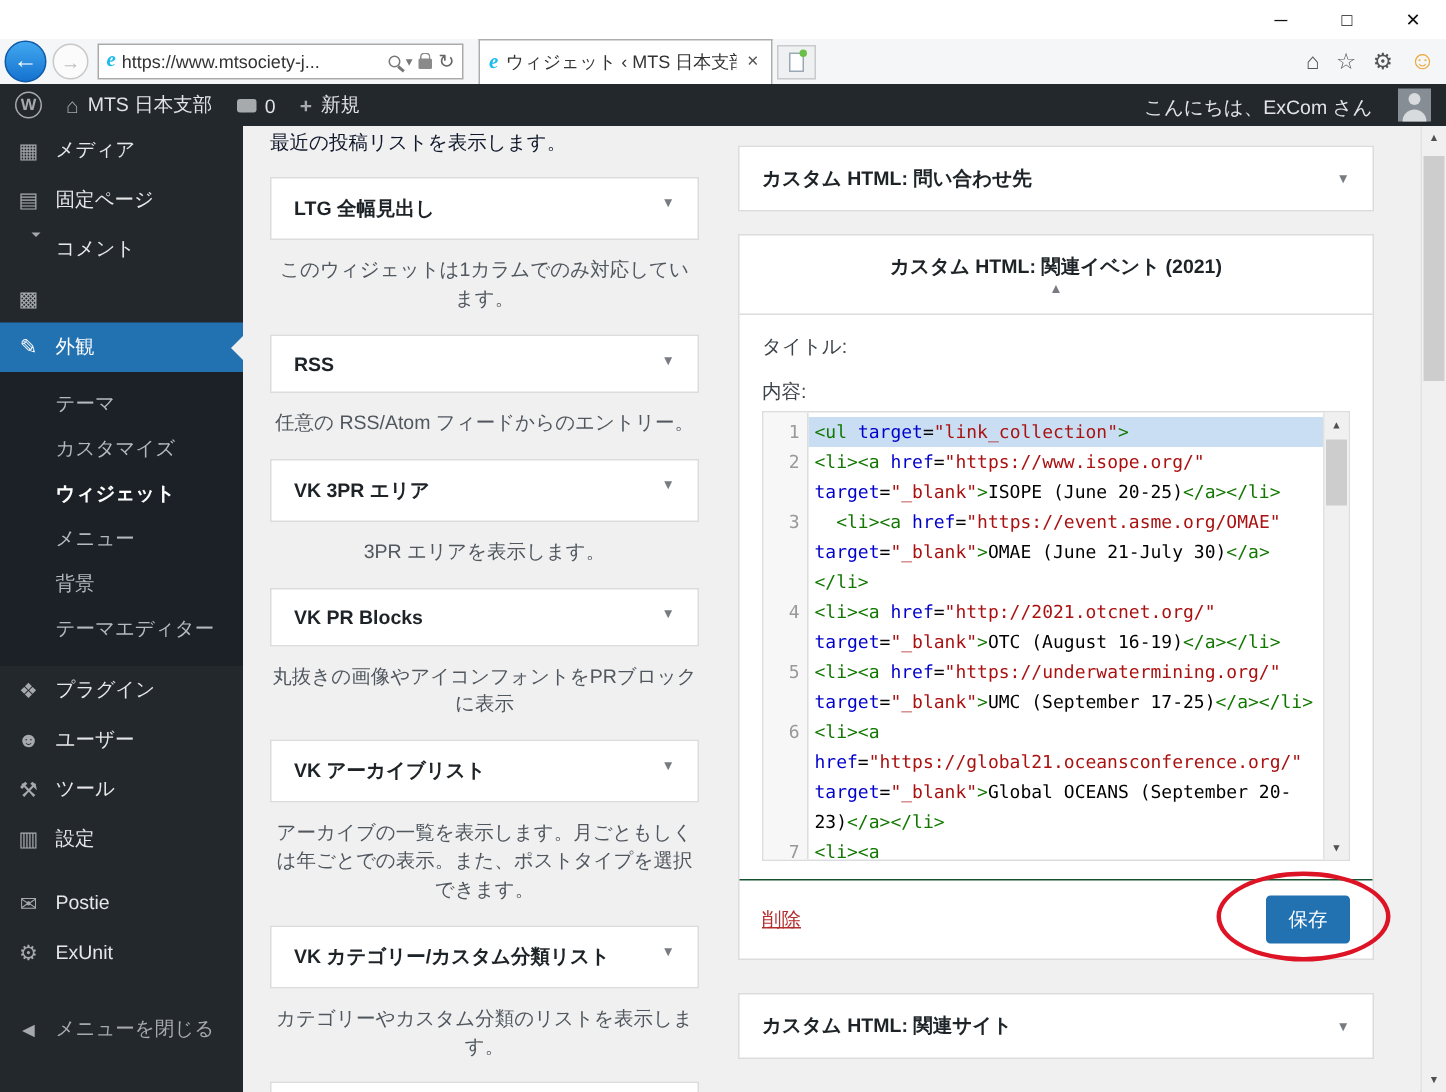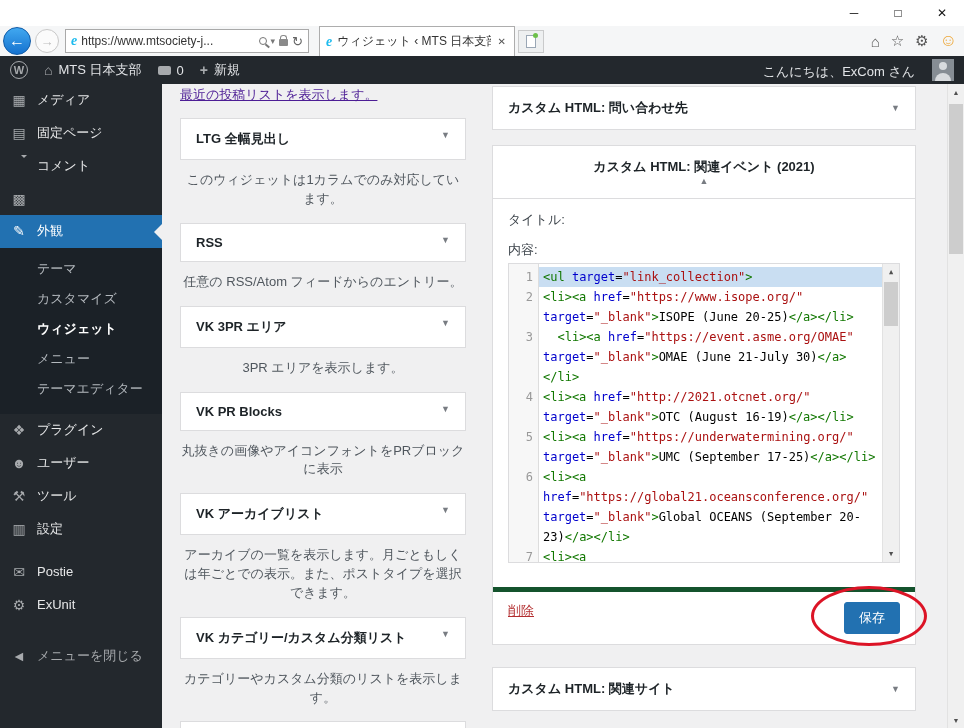--- a/index.html
+++ b/index.html
@@ -70,28 +70,28 @@
   .submenu { background: #1b2127; padding: 6px 0 10px; }
   .submenu-item { padding: 6px 12px 6px 37px; color: #b4b9be; }
   .submenu-item.current { color: #fff; font-weight: bold; }
   .menu-sep { height: 10px; }
   .collapse-item { margin-top: 18px; color: #a7aaad; }
 
   
   .main { flex: 1; background: #f0f0f1; position: relative; overflow: hidden; }
 
   .col-widgets { position: absolute; left: 18px; top: 2px; width: 286px; font-size: 13px; }
-  .intro { color: #4c1d95; line-height: 1.4; text-decoration: underline; }
+  .intro { color: #0f172a; line-height: 1.4; }
   .wbox { margin-top: 14px; background: #fff; border: 1px solid #dcdcde; padding: 11px 15px;
           display: flex; align-items: flex-start; justify-content: space-between; }
   .wbox-title { font-weight: bold; color: #1d2327; }
   .wbox-caret { color: #787c82; font-size: 9px; }
   .wdesc { margin-top: 11px; color: #50575e; line-height: 1.45; text-align: center; }
 
-  .col-area { position: absolute; left: 330px; top: 2px; width: 424px; font-size: 13px; }
+  .col-area { position: absolute; left: 330px; top: 13px; width: 424px; font-size: 13px; }
   .abox { background: #fff; border: 1px solid #dcdcde; padding: 12px 15px; display: flex; align-items: center; justify-content: space-between; }
   .abox-title { font-weight: bold; color: #1d2327; }
   .panel { margin-top: 15px; background: #fff; border: 1px solid #dcdcde; }
   .panel-head { padding: 12px 15px; display: flex; justify-content: space-between; align-items: center; border-bottom: 1px solid #dcdcde; flex-direction: column; }
   .panel-body { padding: 12px 15px; }
   .field-label { color: #3c434a; margin-bottom: 4px; }
   .title-input { width: 100%; height: 28px; border: 1px solid #7e8993; border-radius: 3px; padding: 0 8px;
                  font-size: 13px; color: #2c3338; font-family: inherit; background: #fff; }
   .content-label { margin: 12px 0 4px; color: #3c434a; }
 
@@ -109,21 +109,21 @@
   .cm-pln { color: #000; }
 
   .scrollbar { background: #f0f0f0; border-left: 1px solid #e2e2e2; position: relative; }
   .ed-scroll { position: absolute; right: 0; top: 0; bottom: 0; width: 17px; }
   .sb-btn { position: absolute; left: 0; right: 0; height: 16px; display: flex; align-items: center; justify-content: center;
             color: #505050; font-size: 7px; }
   .sb-btn.up { top: 0; } .sb-btn.down { bottom: 0; }
   .sb-thumb { position: absolute; left: 1px; right: 1px; background: #cdcdcd; }
   .ed-thumb { top: 18px; height: 44px; }
 
-  .panel-foot { border-top: 5px solid #14532d; padding: 10px 15px; display: flex; justify-content: space-between; margin-top: 12px; }
+  .panel-foot { border-top: 1px solid #14532d; padding: 10px 15px; display: flex; align-items: center; justify-content: space-between; }
   .del-link { color: #b32d2e; text-decoration: underline; cursor: pointer; }
   .save-wrap { position: relative; }
   .save-btn { background: #2271b1; border: 1px solid #2271b1; color: #fff; font-size: 13px; padding: 6px 14px;
               border-radius: 3px; font-family: inherit; cursor: pointer; }
   .red-ellipse { position: absolute; left: -33px; top: -16px; width: 116px; height: 60px;
                  border: 3px solid #dc1426; border-radius: 50%; pointer-events: none; z-index: 5; }
   .abox2 { margin-top: 22px; }
 
   .pagescroll { width: 17px; flex-shrink: 0; }
   .page-thumb { top: 20px; height: 150px; }
@@ -212,20 +212,21 @@
       </div>
       <div class="menu-item active">
         <span class="menu-icon">✎</span>
         <span>外観</span>
       </div>
       <div class="submenu">
         <div class="submenu-item">テーマ</div>
         <div class="submenu-item">カスタマイズ</div>
         <div class="submenu-item current">ウィジェット</div>
         <div class="submenu-item">メニュー</div>
+        <div class="submenu-item">背景</div>
         <div class="submenu-item">テーマエディター</div>
       </div>
       <div class="menu-item">
         <span class="menu-icon">❖</span>
         <span>プラグイン</span>
       </div>
       <div class="menu-item">
         <span class="menu-icon">☻</span>
         <span>ユーザー</span>
       </div>

